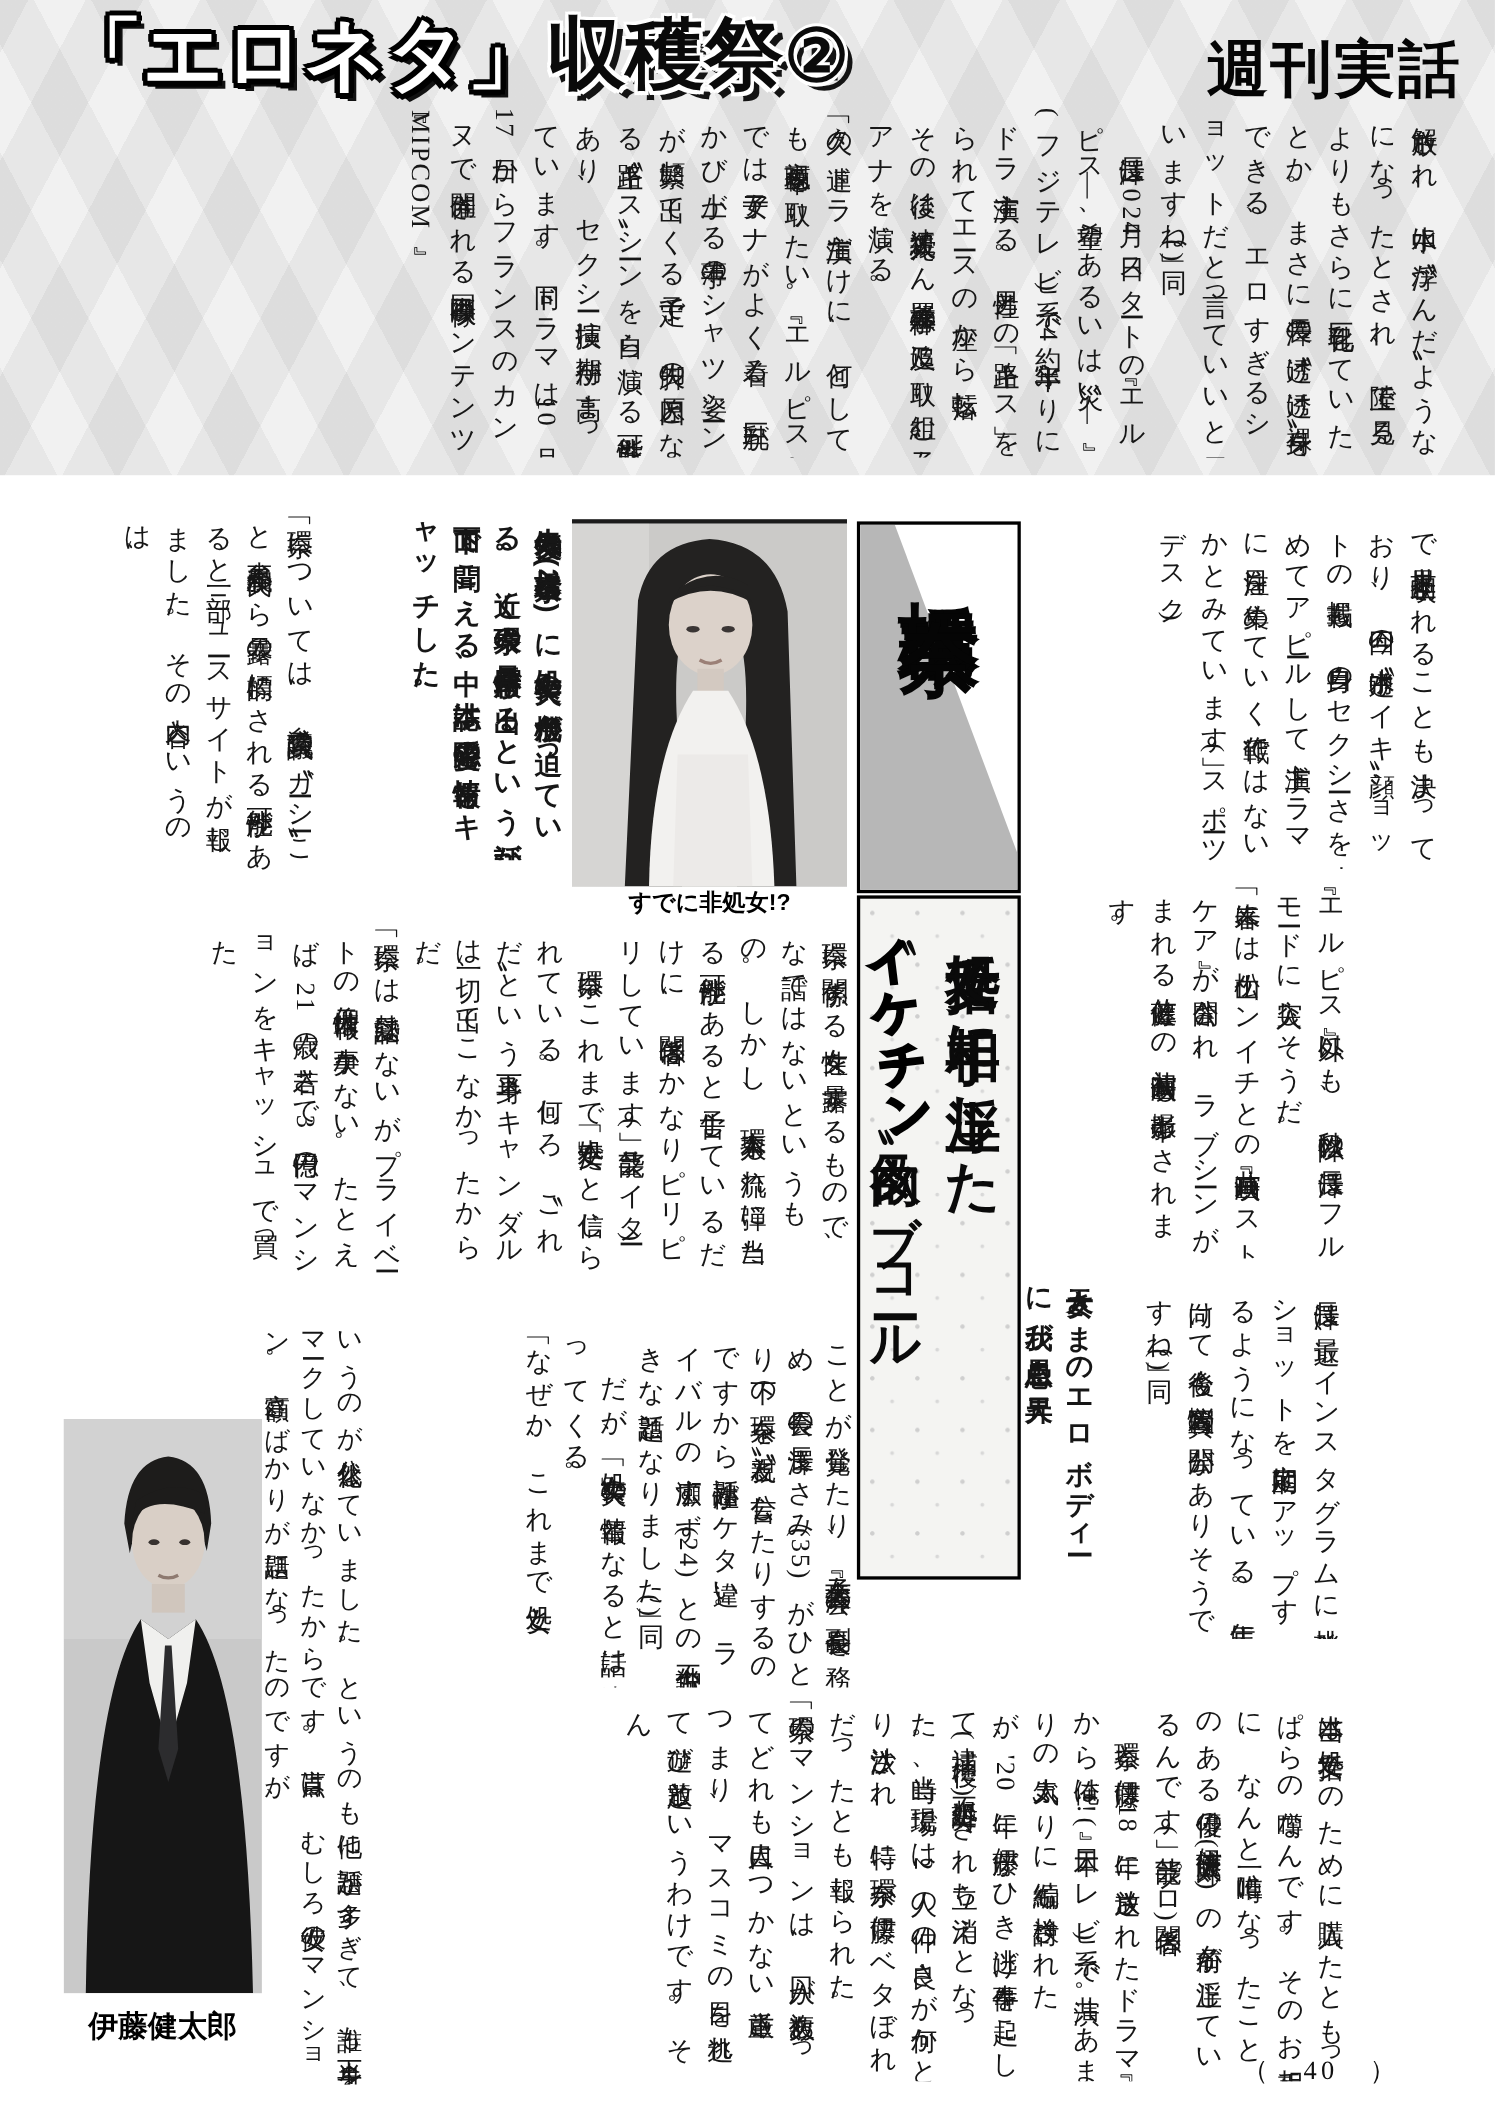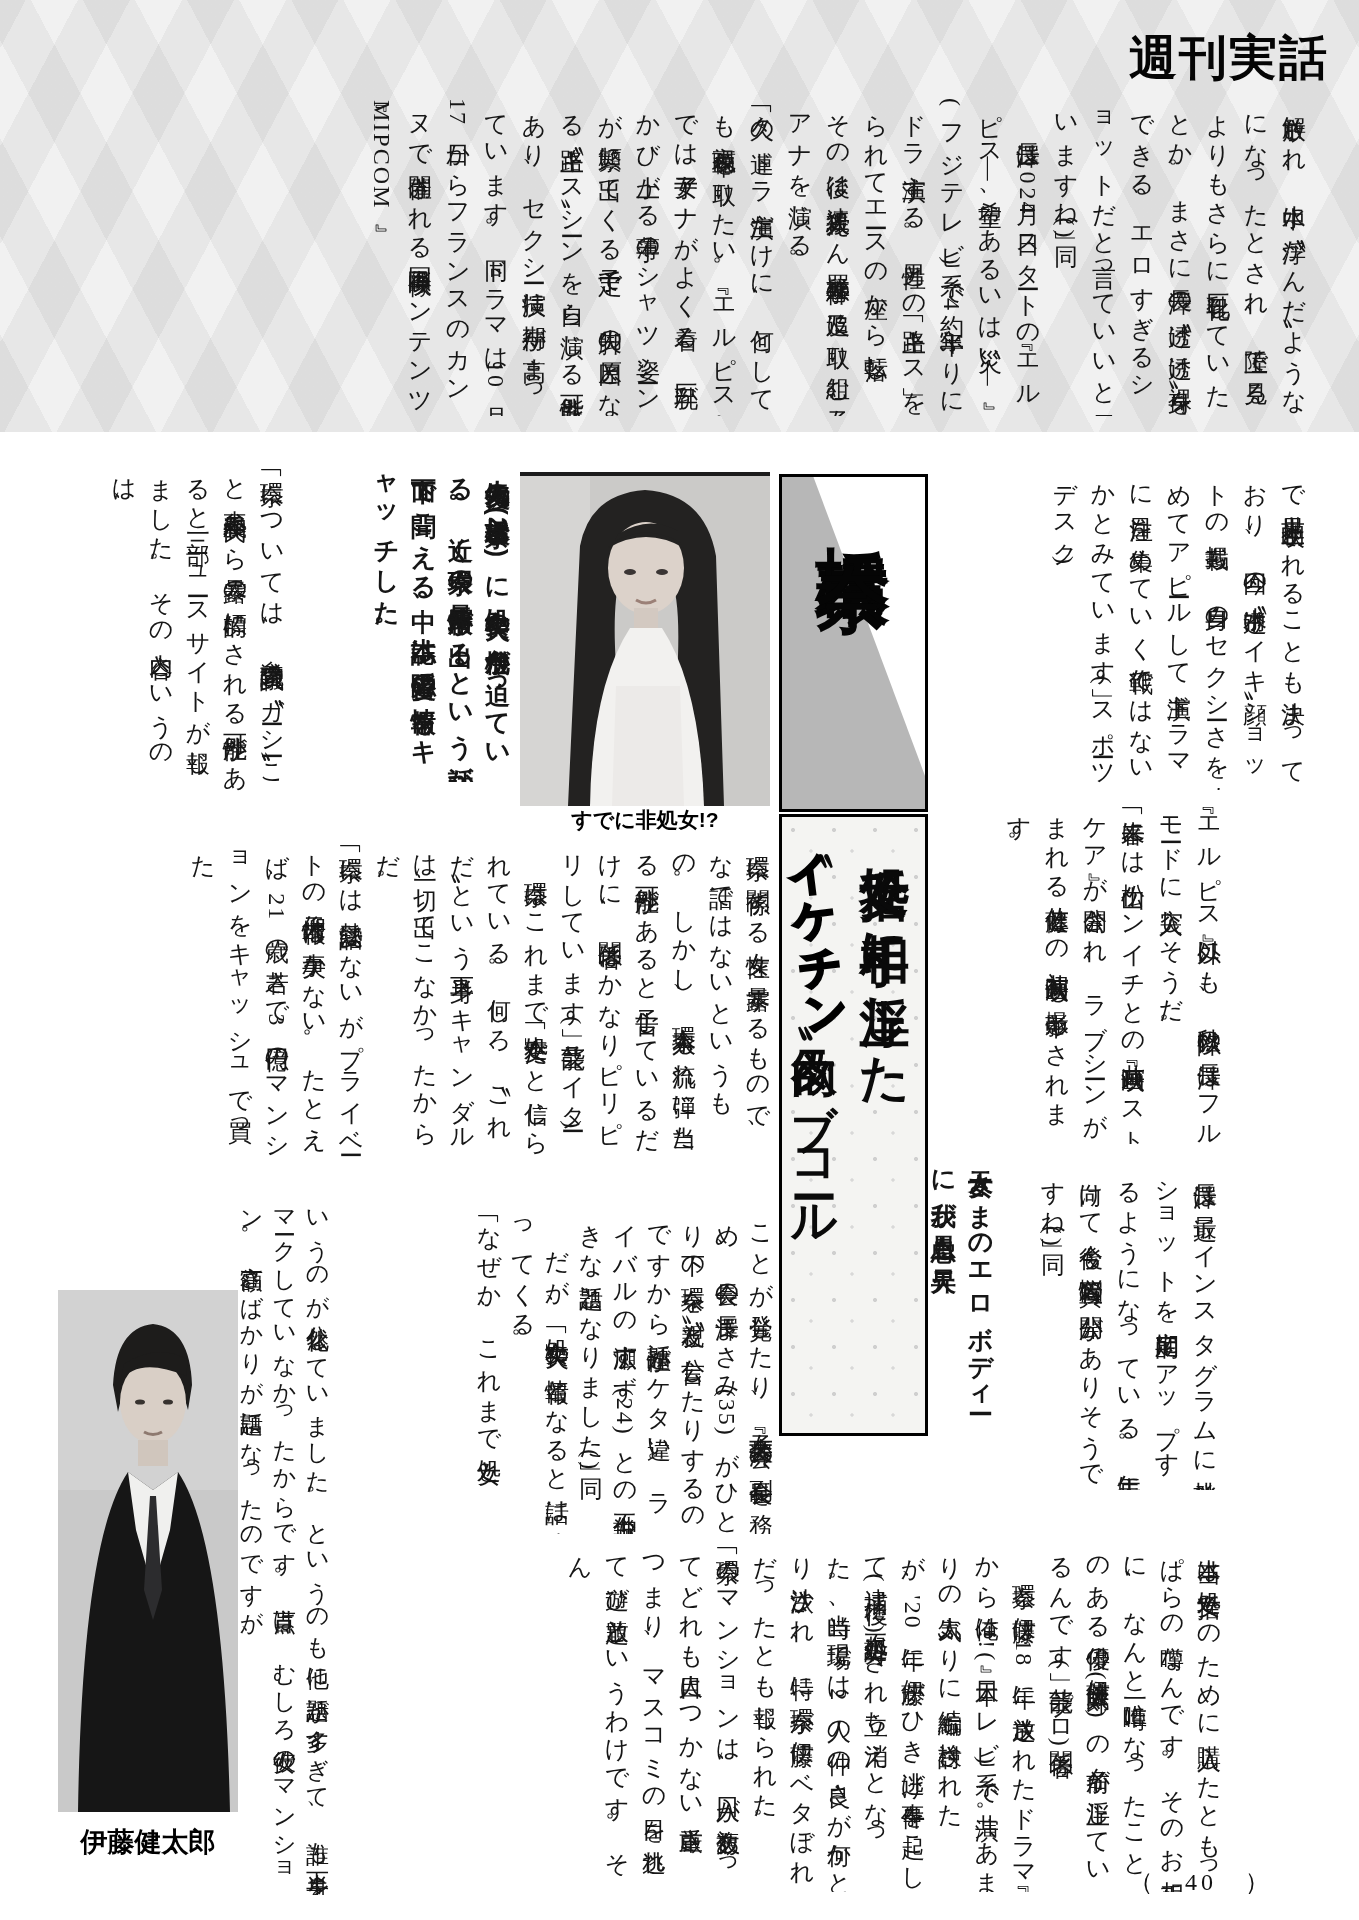--- a/index.html
+++ b/index.html
@@ -14,21 +14,21 @@
   
   .title-wrap{position:absolute;left:58px;top:6px;width:860px;height:92px;white-space:nowrap;
     font-family:"Liberation Sans",sans-serif;font-weight:900;font-size:72px;line-height:88px;}
   .t-quote{color:#ffffff;
     text-shadow:-5px 0 #000,5px 0 #000,0 -5px #000,0 5px #000,-4px -4px #000,4px 4px #000,-4px 4px #000,4px -4px #000,7px 7px 0 #111;}
   .t-main{color:#0a0a0a;
     text-shadow:-3px 0 #fff,3px 0 #fff,0 -3px #fff,0 3px #fff,-3px -3px #fff,3px 3px #fff,-3px 3px #fff,3px -3px #fff,8px 8px 0 #141414;}
   .t-num{color:#0a0a0a;font-size:66px;
     text-shadow:-3px 0 #fff,3px 0 #fff,0 -3px #fff,0 3px #fff,7px 7px 0 #141414;}
   .magazine-logo{position:absolute;right:30px;top:26px;
-    font-family:"Liberation Sans",sans-serif;font-weight:900;font-size:48px;color:#050505;letter-spacing:2px;white-space:nowrap;}
+    font-family:"Liberation Sans",sans-serif;font-weight:900;font-size:56px;color:#050505;letter-spacing:2px;white-space:nowrap;}
   
   .vtext{position:absolute;writing-mode:vertical-rl;text-orientation:mixed;white-space:pre-line;
     overflow:hidden;color:#161616;letter-spacing:2px;}
   .serif{font-family:"Liberation Serif",serif;}
   .gothic{font-family:"Liberation Sans",sans-serif;}
   .bold{font-weight:bold;}
   
   #photo-hashimoto{position:absolute;left:520px;top:472px;width:250px;height:330px;
     background:linear-gradient(100deg,#d4d3d1 0%,#c7c6c4 55%,#bdbcba 100%);border-top:4px solid #1c1c1c;overflow:hidden;}
   #caption-hashimoto{position:absolute;left:505px;top:806px;width:280px;text-align:center;
@@ -55,20 +55,23 @@
     font-family:"Liberation Sans",sans-serif;font-weight:bold;font-size:27px;color:#000;}
   #page-number{position:absolute;right:86px;top:1866px;font-family:"Liberation Serif",serif;font-size:24px;color:#111;letter-spacing:4px;text-align:center;}
 </style>
 </head>
 <body>
 
 <div id="page">
 
   <div id="pattern-band"></div>
 
+  <div class="title-wrap">
+    <span class="t-quote">「エロネタ」</span><span class="t-main">収穫祭</span><span class="t-num">②</span>
+  </div>
   <div class="magazine-logo">週刊実話</div>
 
   <div class="vtext serif" style="left:55px;top:98px;width:1258px;height:318px;font-size:24px;line-height:38px;">解放され、水中に〝浮かんだ〟ような状態になったとされ、陸上で見るよりもさらに巨乳化していたとか。まさに長澤の〝透け透け裸身〟を想起できる、エロすぎるショットだと言っていいと思いますね」(同)
 　長澤は10月24日スタートの『エルピス―希望、あるいは災い―』(フジテレビ系)で約4年半ぶりに連ドラ主演する。男性との「路上キス」を撮られてエースの座から転落し、その後は連続殺人えん罪疑惑事件の追及に取り組む女子アナを演じる。
 「久々の連ドラ主演だけに、何としても高視聴率を取りたい。『エルピス』では女子アナがよく着る、巨乳が浮かび上がる薄手のシャツ姿シーンが頻繁に出てくる予定で、失脚の原因となる〝路上キス〟シーンを自ら演じる可能性もあり、セクシー演技に期待が高まっています。同ドラマは10月17日からフランスのカンヌで開催される国際映像コンテンツ見本市『MIPCOM』</div>
 
   <div class="vtext serif" style="left:1000px;top:468px;width:312px;height:322px;font-size:24px;line-height:38px;">で世界初上映されることも決まっており、今回の〝水中透けイキ顔〟ショットの掲載も、自身のセクシーさを改めてアピールして主演ドラマに注目を集めていく作戦ではないかとみています」(スポーツ紙デスク)</div>
 
   <div class="vtext serif" style="left:920px;top:800px;width:308px;height:344px;font-size:24px;line-height:38px;">『エルピス』以外にも、秋以降の長澤はフル回転モードに突入しそうだ。
 「来春には松山ケンイチとの共演映画『ロストケア』が公開され、ラブシーンが見込まれる佐藤健との初共演映画も撮影中とされます。</div>

